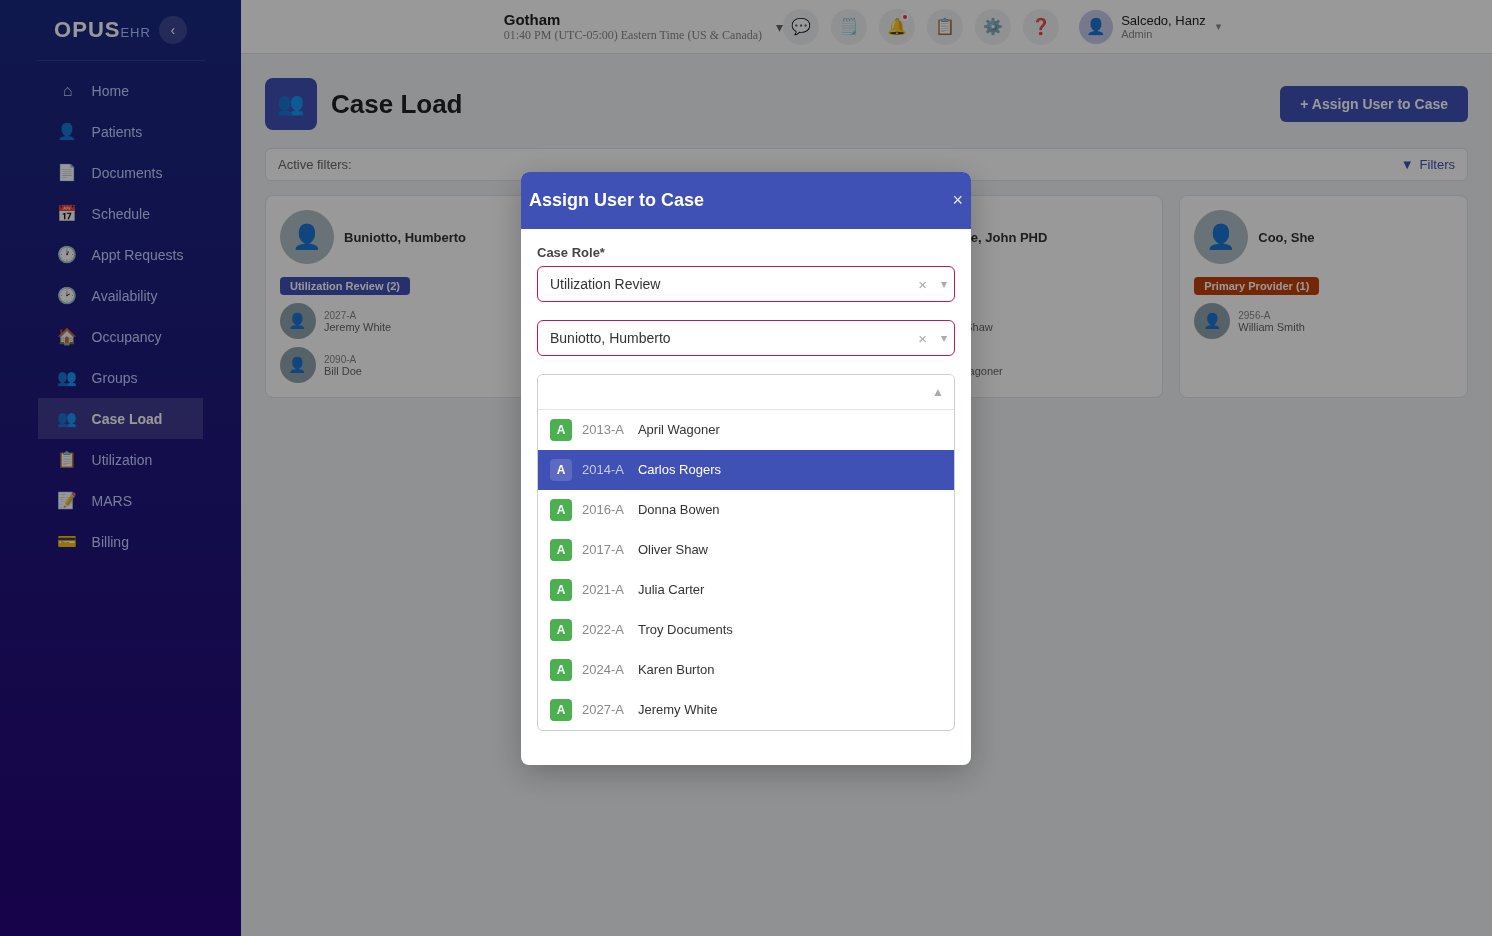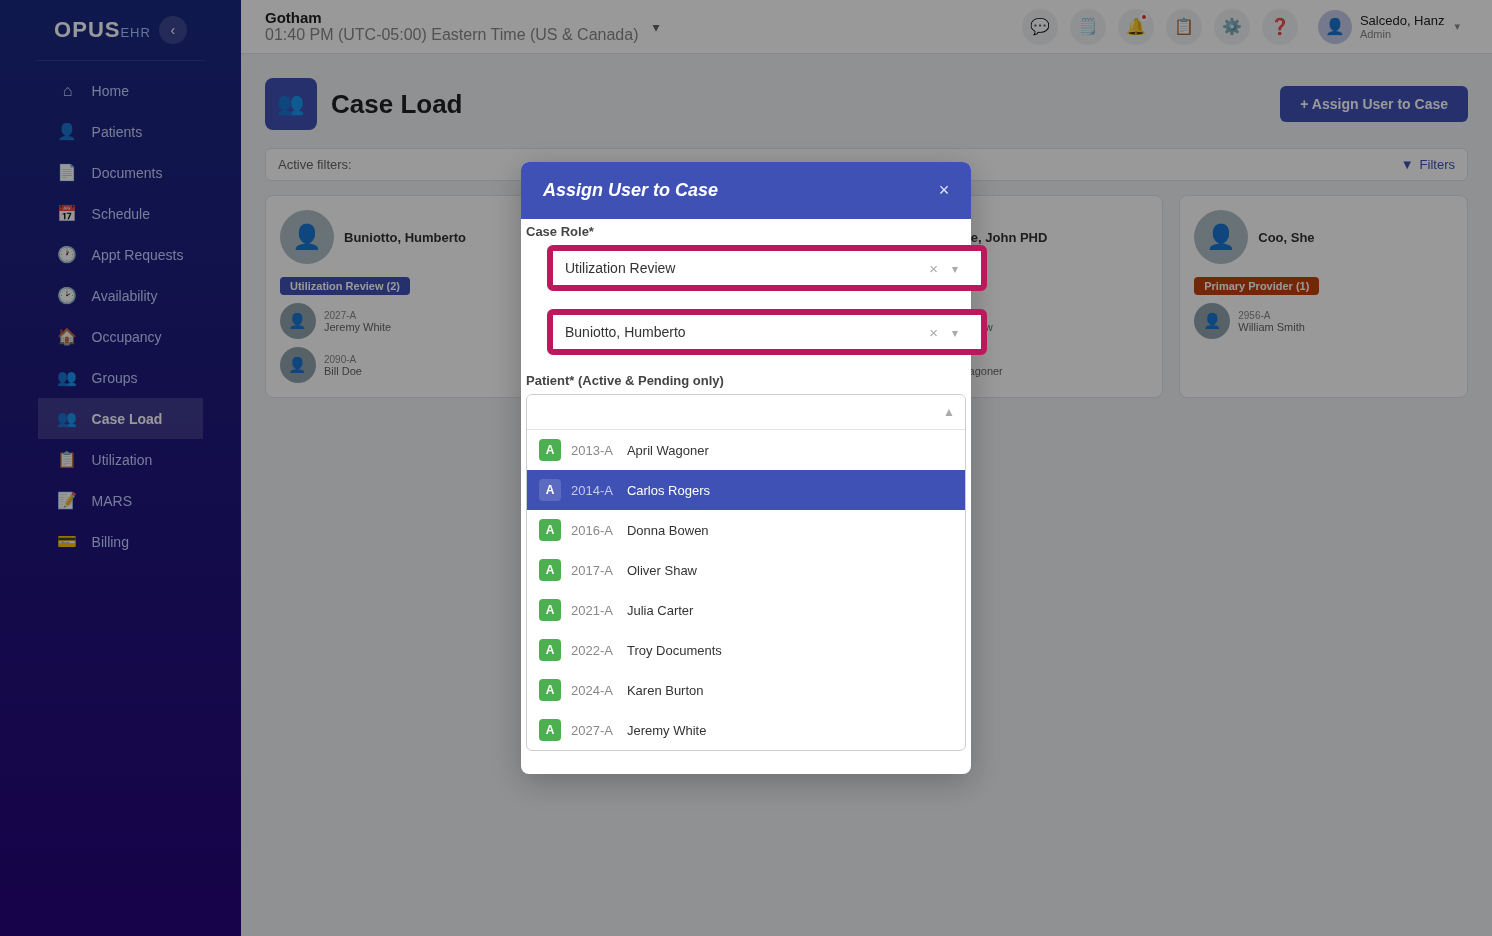--- a/index.html
+++ b/index.html
@@ -70,30 +70,30 @@
     .main { flex: 1; display: flex; flex-direction: column; overflow: hidden; }
 
     
     .header {
       background: #fff;
       border-bottom: 1px solid #e0e3e8;
       padding: 0 24px;
       height: 54px;
       display: flex;
       align-items: center;
-      justify-content: space-between;
+      justify-content: center;
       flex-shrink: 0;
     }
     .header-left {
       display: flex;
       align-items: center;
       gap: 10px;
     }
     .header-location { font-size: 15px; font-weight: 600; color: #222; }
-    .header-time { font-size: 16px; color: #888; }
+    .header-time { font-size: 12px; color: #888; font-family: Liberation Serif, serif; }
     .header-dropdown { color: #666; font-size: 14px; cursor: pointer; margin-left: 4px; }
     .header-actions { display: flex; align-items: center; gap: 12px; }
     .header-icon-btn {
       width: 36px; height: 36px;
       border-radius: 50%;
       background: #f0f2f5;
       display: flex; align-items: center; justify-content: center;
       cursor: pointer;
       font-size: 16px;
       color: #555;
@@ -251,52 +251,50 @@
       background: #fff;
       border-radius: 8px;
       width: 450px;
       box-shadow: 0 8px 32px rgba(0,0,0,0.25);
       overflow: visible;
       position: relative;
     }
     .modal-header {
       background: #3f51b5;
       color: #fff;
-      padding: 18px 22px;
+      padding: 18px 8px;
       border-radius: 8px 8px 0 0;
       display: flex;
       justify-content: space-between;
-      font-style: italic;
     }
     .modal-title { font-size: 18px; font-weight: 600; }
     .modal-close {
       cursor: pointer;
       font-size: 18px;
       opacity: 0.85;
     }
-    .modal-body { padding: 5px; }
+    .modal-body { padding: 16px; }
     .form-group { margin-bottom: 18px; }
     .form-label { font-size: 13px; font-weight: 600; color: #444; margin-bottom: 6px; display: block; }
     .select-wrapper {
       position: relative;
       width: 100%;
     }
     .select-display {
       width: 100%;
-      border: 6px solid #be185d;
+      border: 1px solid #be185d;
       border-radius: 6px;
       padding: 9px 36px 9px 12px;
       font-size: 14px;
       color: #333;
       background: #fff;
       display: flex;
       align-items: center;
       justify-content: space-between;
       cursor: pointer;
-      margin-left: 21px;
     }
     .select-display .clear-btn { color: #aaa; cursor: pointer; margin-right: 8px; font-size: 15px; }
     .select-display .caret { color: #aaa; font-size: 12px; }
     .select-icons { display: flex; align-items: center; gap: 6px; position: absolute; right: 8px; top: 50%; transform: translateY(-50%); }
 
     
     .patient-dropdown {
       border: 1px solid #ccc;
       border-radius: 6px;
       background: #fff;
@@ -589,21 +587,20 @@
             <span>Buniotto, Humberto</span>
             <div class="select-icons">
               <span class="clear-btn">×</span>
               <span class="caret">▾</span>
             </div>
           </div>
         </div>
       </div>
 
       <div class="form-group">
-        <label class="form-label">Patient* (Active &amp; Pending only)</label>
         <div class="patient-dropdown">
           <div class="patient-search-row">
             <input type="text" placeholder="" style="width: 100%; border: none; padding: 9px 36px 9px 12px; font-size: 14px; outline: none;">
             <span class="caret-up">▲</span>
           </div>
           <div class="dropdown-list" id="patient-dropdown-list">
               <div class="dropdown-item">
       <div class="item-badge">A</div>
       <span class="item-id">2013-A</span>
       <span class="item-name">April Wagoner</span>

